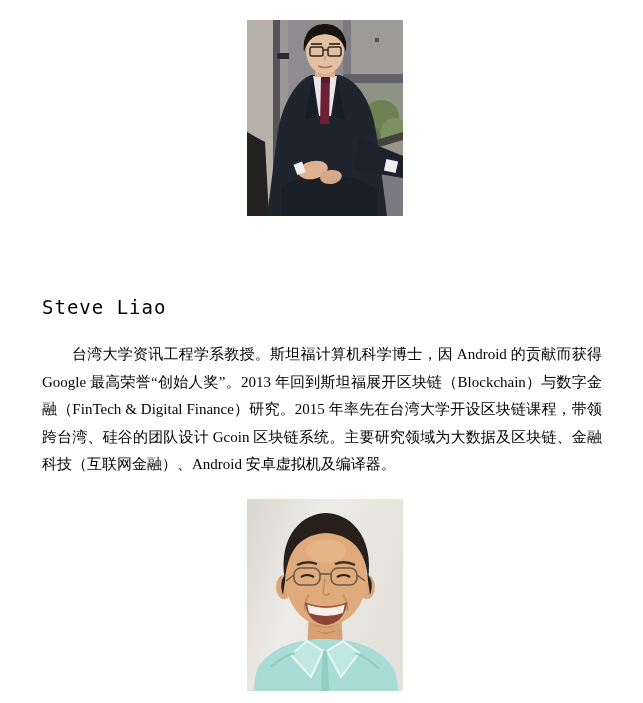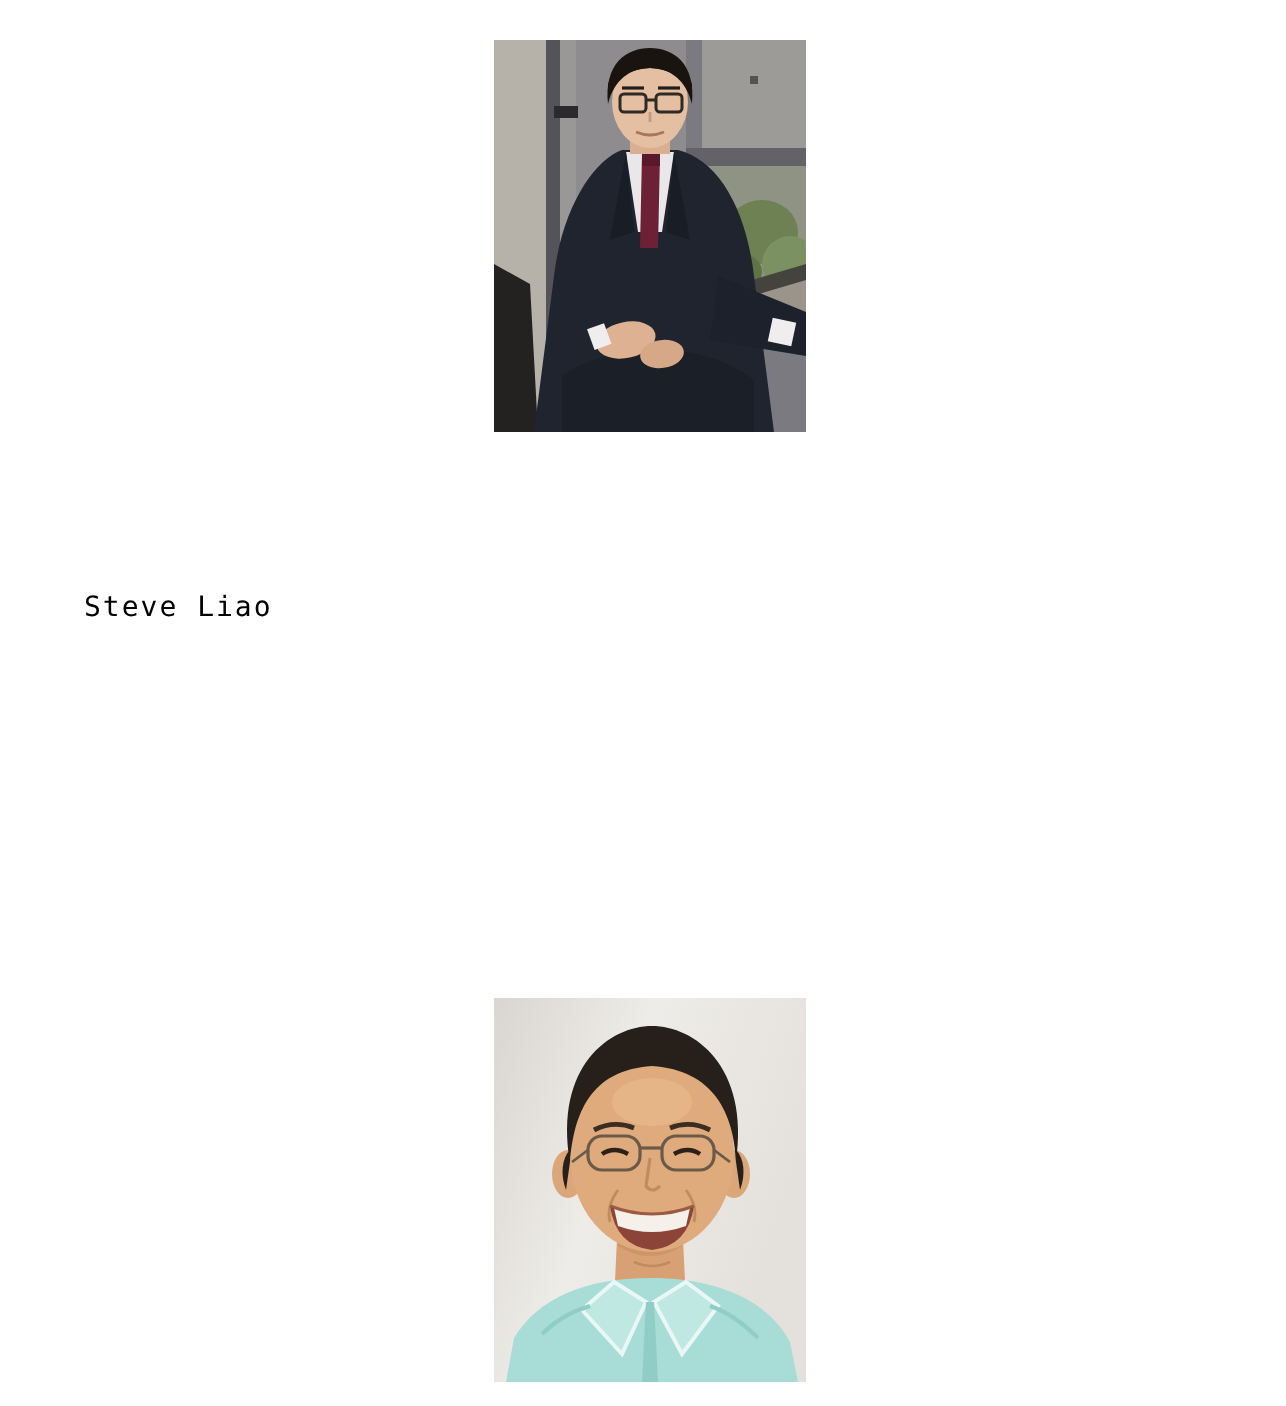--- a/index.html
+++ b/index.html
@@ -32,21 +32,21 @@
     left: 247px;
     top: 499px;
     width: 156px;
     height: 192px;
   }
   .person-name {
     position: absolute;
     left: 42px;
     top: 296px;
     font-family: "DejaVu Sans Mono", "Liberation Mono", monospace;
-    font-size: 14px;
+    font-size: 19px;
     letter-spacing: 1px;
     color: #000000;
     white-space: nowrap;
   }
   .bio {
     position: absolute;
     left: 42px;
     top: 326px;
     width: 560px;
     font-family: "Liberation Serif", serif;
@@ -119,20 +119,21 @@
       <line x1="64" y1="24" x2="75" y2="24" stroke="#241d16" stroke-width="1.6"></line>
       <line x1="82" y1="24" x2="93" y2="24" stroke="#241d16" stroke-width="1.6"></line>
 
       <line x1="78" y1="36" x2="78" y2="41" stroke="#c39a7c" stroke-width="1.4"></line>
       <path d="M 71,46 Q 78,49 85,46" fill="none" stroke="#a8765c" stroke-width="1.4"></path>
     </svg>
   </div>
 
   <div class="person-name">Steve Liao</div>
 
+  <p class="bio">台湾大学资讯工程学系教授。斯坦福计算机科学博士，因 Android 的贡献而获得 Google 最高荣誉“创始人奖”。2013 年回到斯坦福展开区块链（Blockchain）与数字金融（FinTech &amp; Digital Finance）研究。2015 年率先在台湾大学开设区块链课程，带领跨台湾、硅谷的团队设计 Gcoin 区块链系统。主要研究领域为大数据及区块链、金融科技（互联网金融）、Android 安卓虚拟机及编译器。</p>
 
   <div class="photo photo-bottom">
     <svg width="156" height="192" viewBox="0 0 156 192" xmlns="http://www.w3.org/2000/svg">
       <defs>
         <linearGradient id="bg2" x1="0" y1="0" x2="1" y2="0.4">
           <stop offset="0" stop-color="#d9d6d1"></stop>
           <stop offset="0.45" stop-color="#eeece8"></stop>
           <stop offset="1" stop-color="#e4e1dc"></stop>
         </linearGradient>
       </defs>

